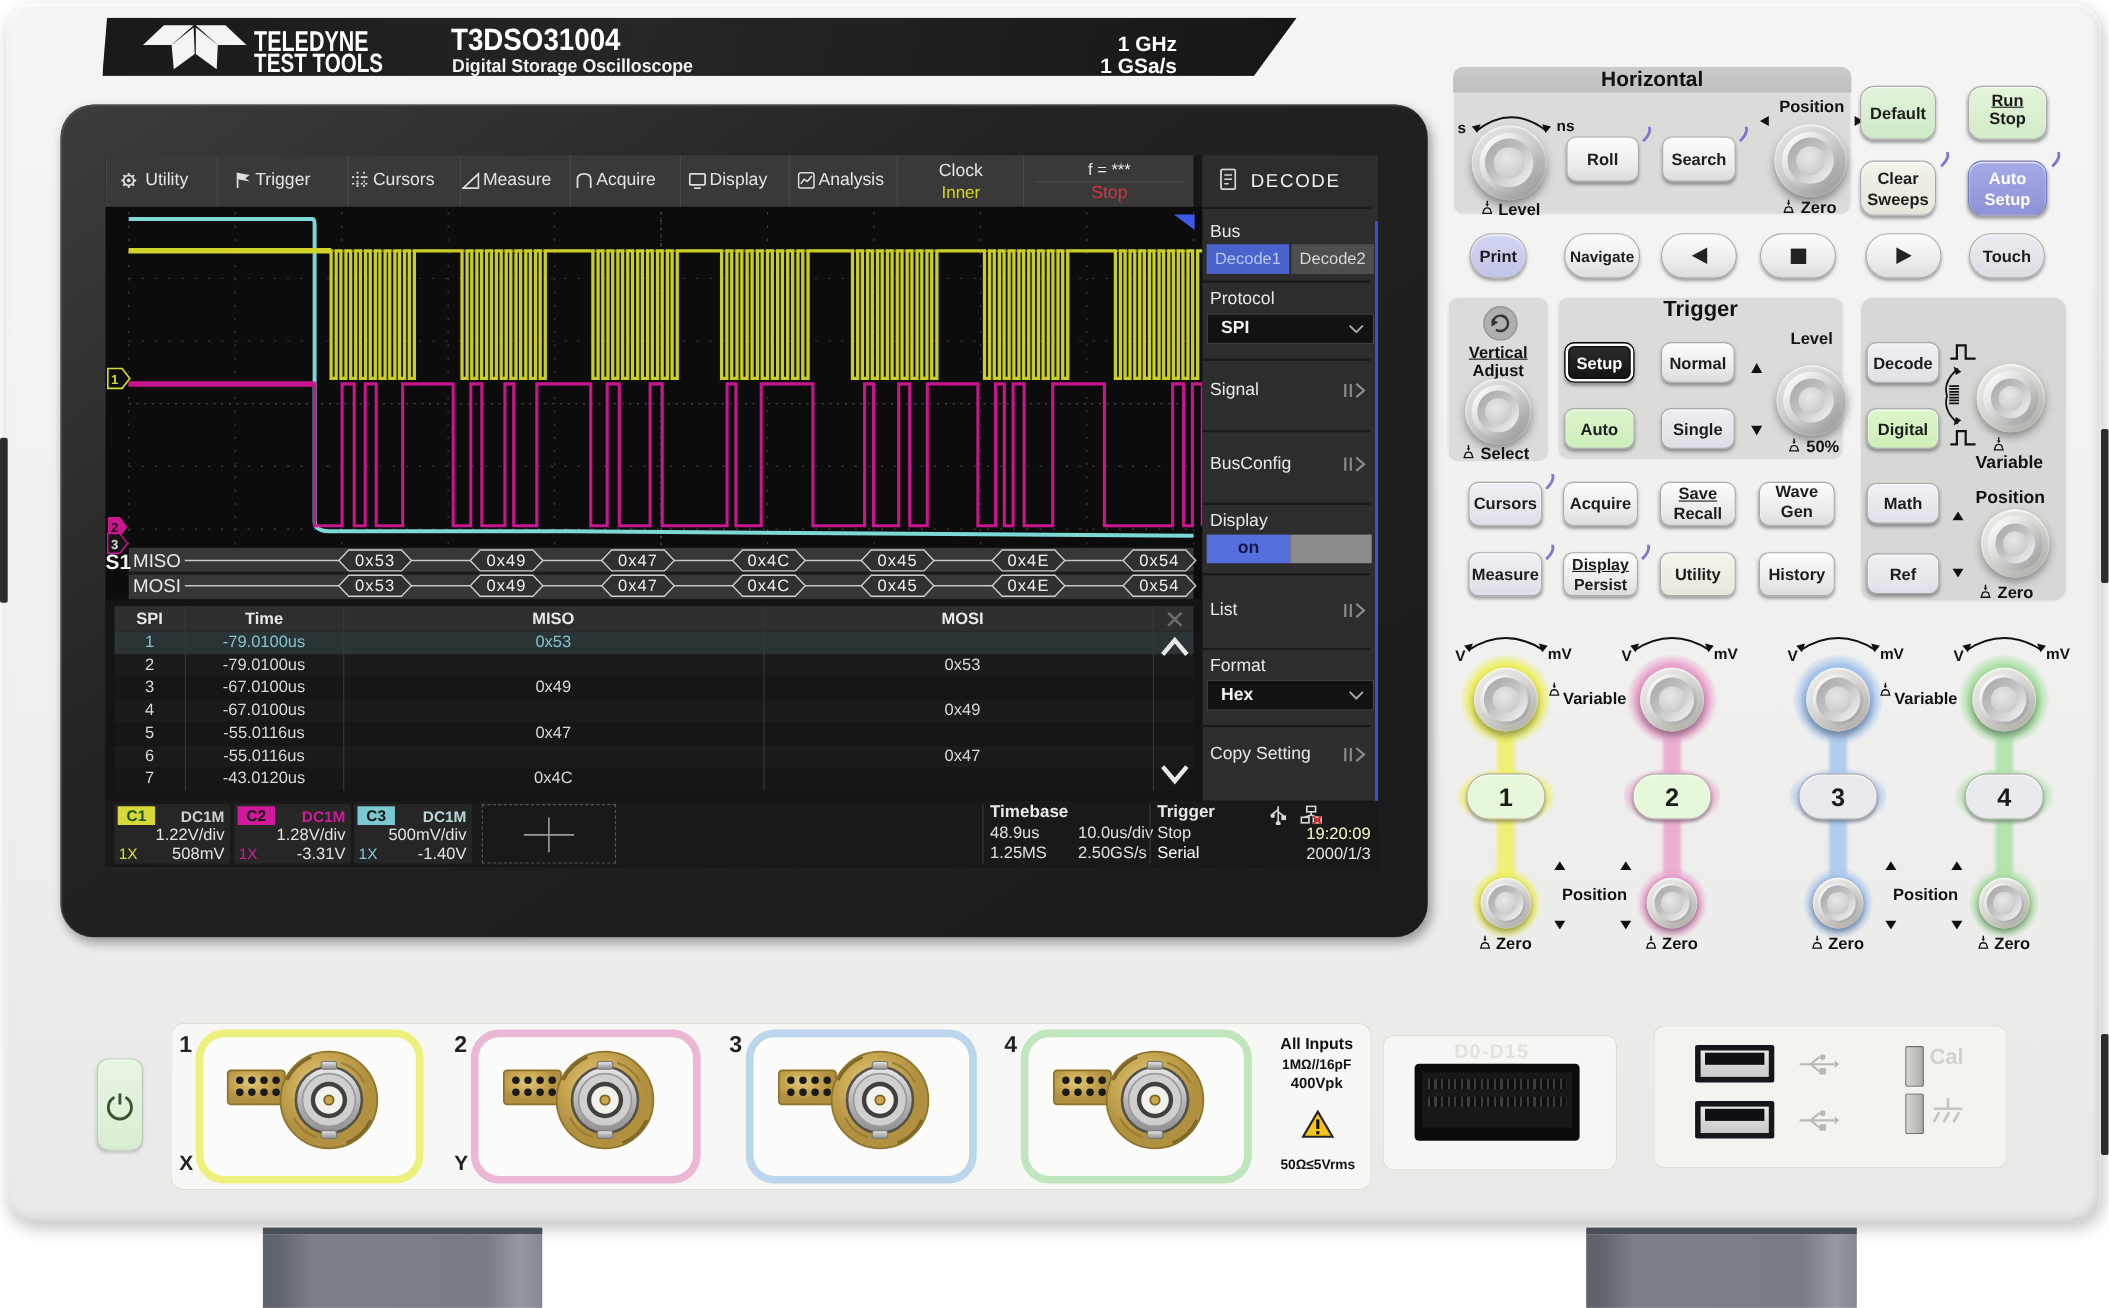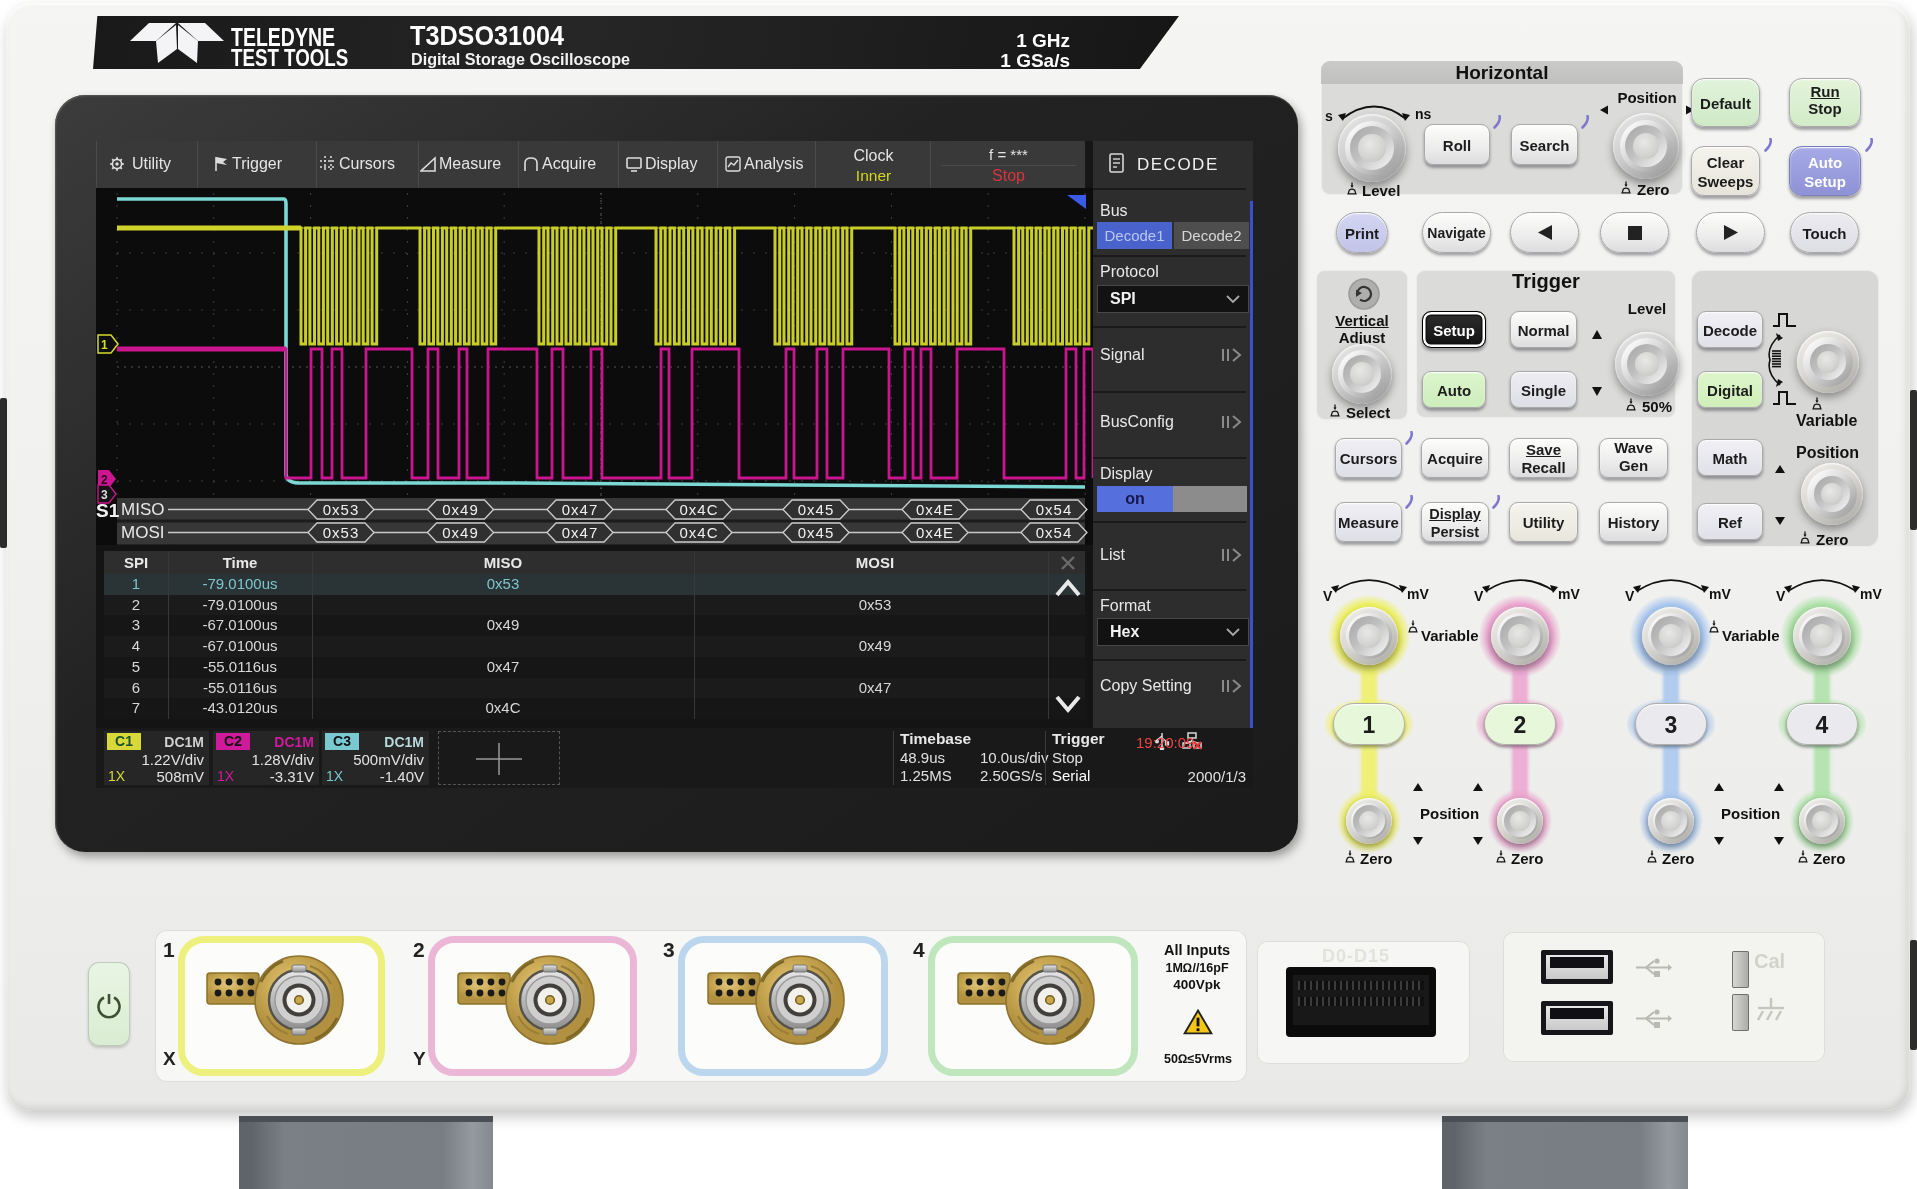--- a/index.html
+++ b/index.html
@@ -376,21 +376,21 @@
             <rect x="12" y="11" width="7" height="5"></rect>
             <line x1="10" y1="6" x2="10" y2="9"></line>
             <line x1="4" y1="11" x2="10" y2="9"></line>
             <line x1="15" y1="11" x2="10" y2="9"></line>
           </g>
           <g stroke="#e03030" stroke-width="2">
             <line x1="12" y1="10" x2="19" y2="17"></line>
             <line x1="19" y1="10" x2="12" y2="17"></line>
           </g>
         </svg>
-        <div class="abs" style="left:1040px;top:6px;width:110px;color:#ef4444;font-size:15px">19:20:09</div>
+        <div class="abs" style="left:1040px;top:22px;width:110px;text-align:right;color:#fef9c3;font-size:15px">19:20:09</div>
         <div class="abs" style="left:1040px;top:40px;width:110px;text-align:right;color:#e0e0e0;font-size:15px">2000/1/3</div>
       </div>
     </div>
     <div class="panel" style="left:1321px;top:61px;width:362px;height:134px">
       <div class="ptitle">Horizontal</div>
     </div>
     <div class="knob" style="left:1338px;top:114px;width:68px;height:68px;background:linear-gradient(145deg,#e9e9e9,#cecece 45%,#a2a2a2 85%);box-shadow:0 5px 8px rgba(40,40,45,.45), inset 0 1px 2px #fff">
       <div class="knob" style="left:6.799999999999997px;top:6.799999999999997px;width:54.400000000000006px;height:54.400000000000006px;background:linear-gradient(135deg,#ffffff 8%,#d8d8d8 45%,#9b9b9b 95%)">
         <div class="knob" style="left:5.200000000000003px;top:5.200000000000003px;width:44px;height:44px;background:linear-gradient(315deg,#efefef 10%,#c0c0c0 55%,#a8a8a8 95%)">
           <div class="knob" style="left:8.36px;top:8.36px;width:27.28px;height:27.28px;background:radial-gradient(circle at 42% 36%,#e8e8e6,#d2d2d0 60%,#bcbcba)"></div>

